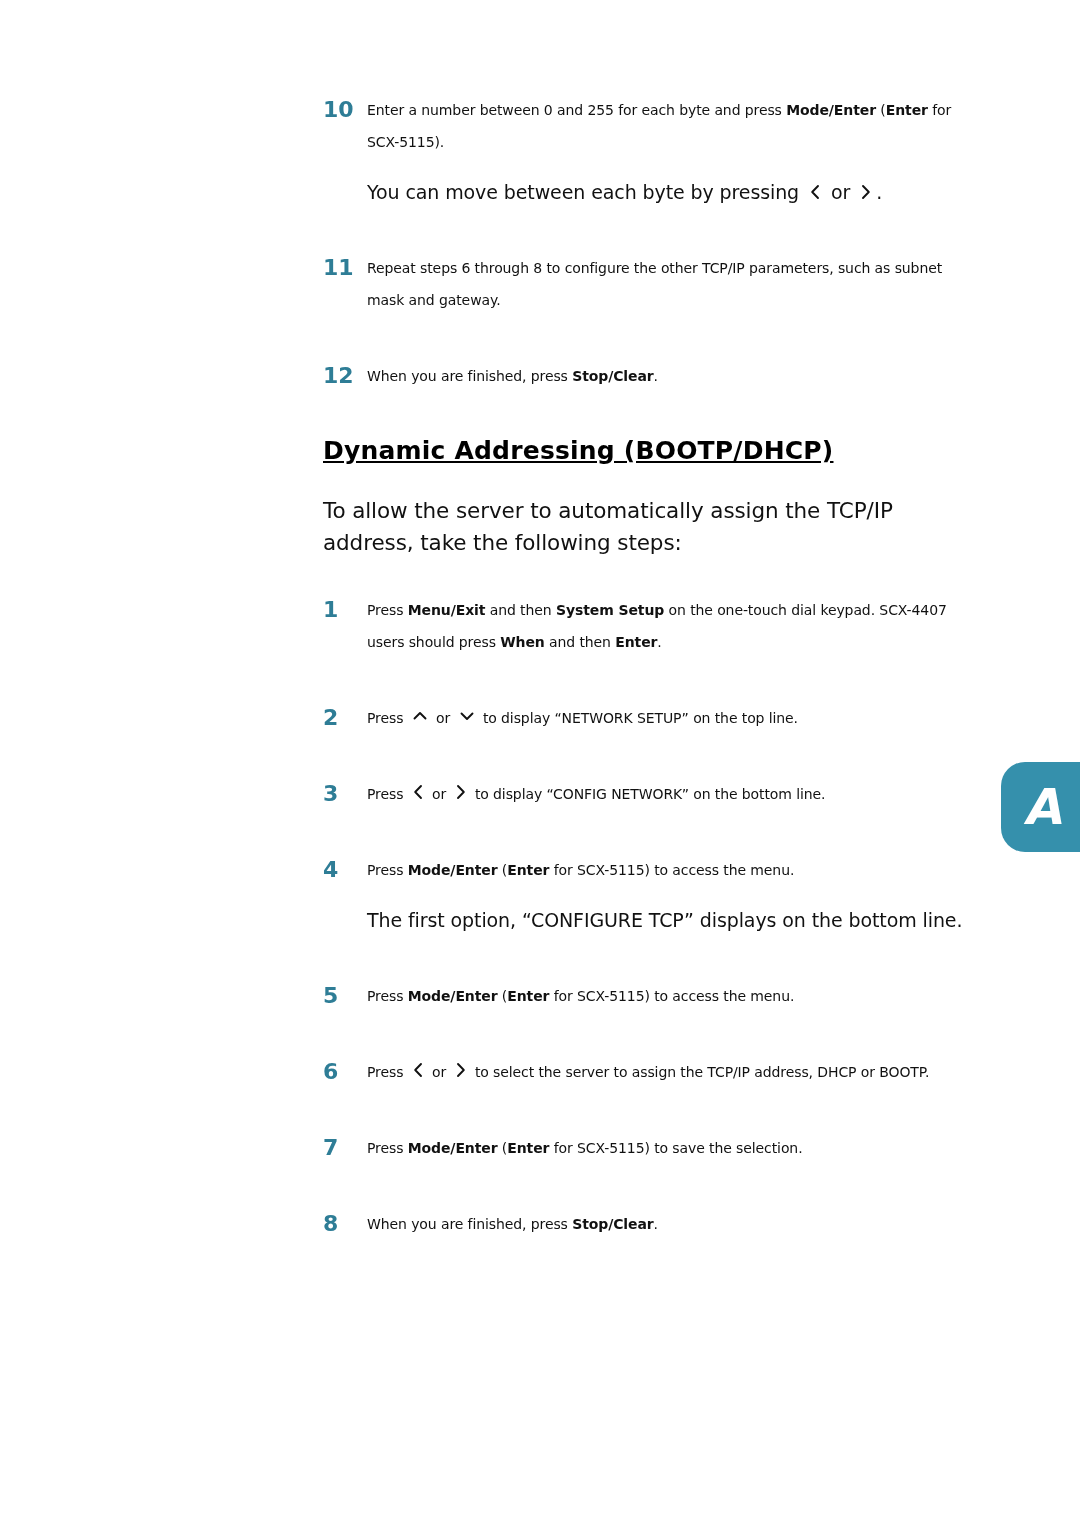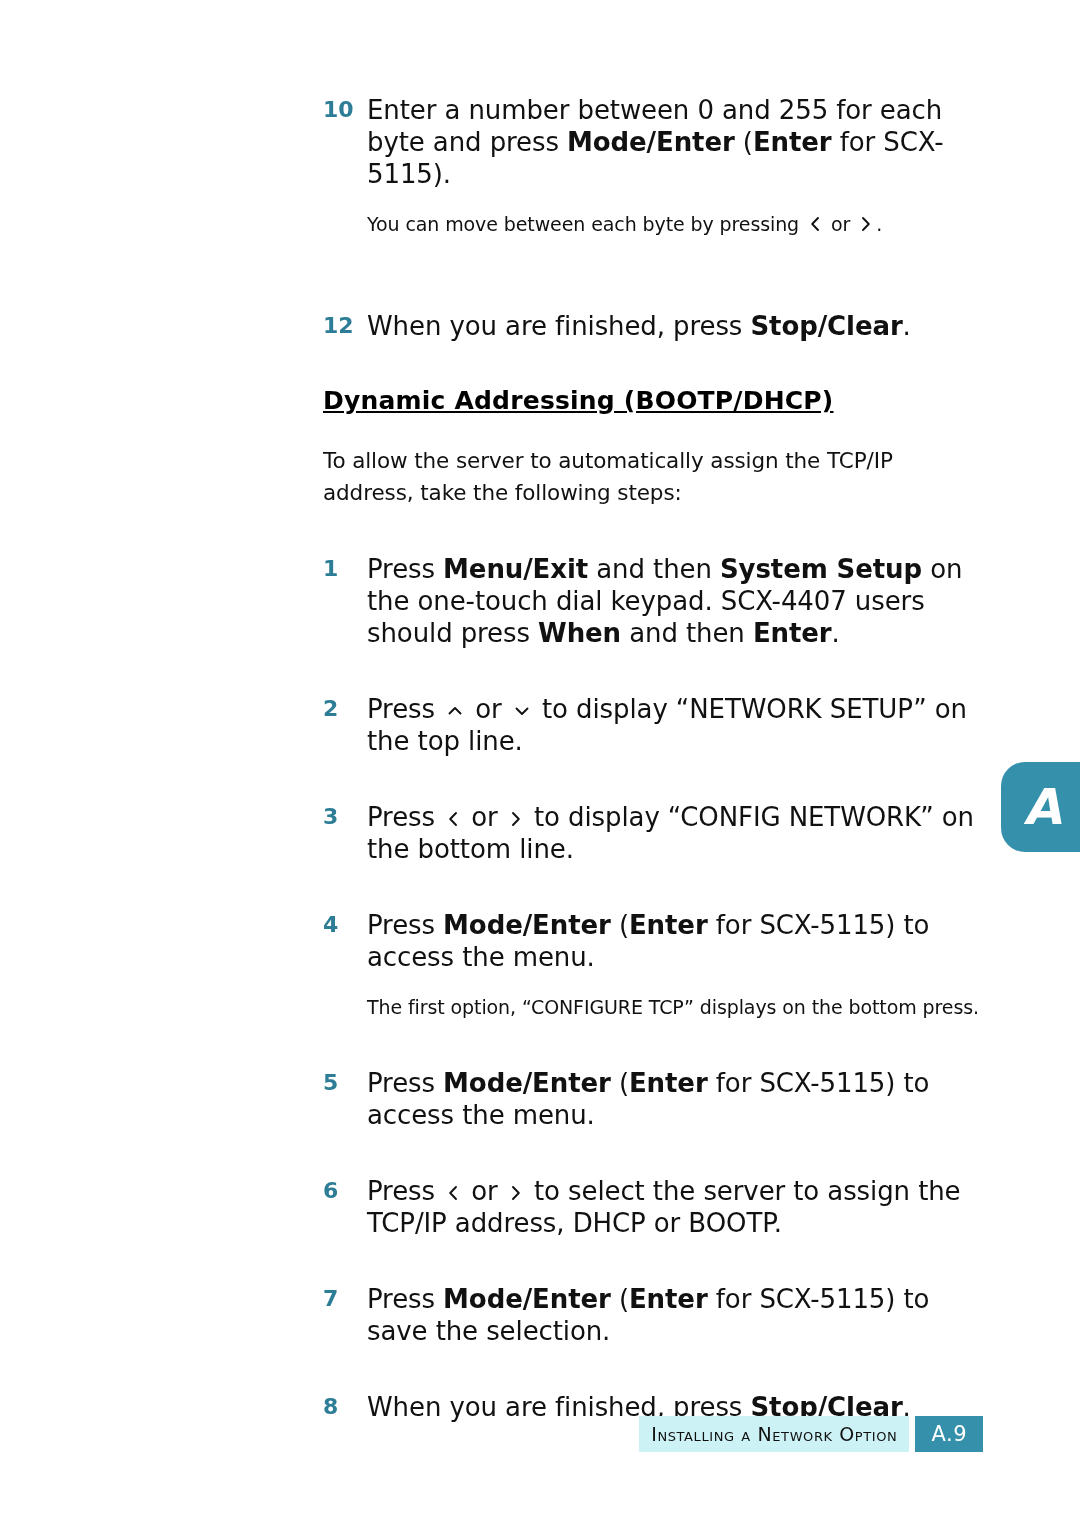--- a/index.html
+++ b/index.html
@@ -37,21 +37,21 @@
     flex: 0 0 auto;
     width: 44px;
     color: #2E7D96;
     font-weight: bold;
     font-size: 22px;
     line-height: 32px;
     text-align: left;
   }
   .step-body {
     flex: 1 1 auto;
-    font-size: 26px;
+    font-size: 14px;
     line-height: 32px;
     letter-spacing: -0.1px;
   }
   .step-body b { font-weight: bold; }
 
   
   .cont {
     display: flex;
     margin-bottom: 18px;
   }
@@ -78,21 +78,21 @@
     margin: 0 0 30px 0;
     color: #000000;
     text-decoration: underline;
   }
 
   
   .para {
     font-size: 21.5px;
     line-height: 32px;
     letter-spacing: -0.1px;
-    margin: 0 0 32px 0;
+    margin: 0 0 23px 0;
   }
 
   
   .chev {
     display: inline-block;
     vertical-align: baseline;
     padding: 0 4px;
     font-size: 20px;
     line-height: 1;
   }
@@ -168,20 +168,24 @@
       <div class="spacer"></div>
       <div class="cont-body"><span>You can move between each byte by pressing </span><span class="chev"><svg width="12" height="16" viewBox="0 0 12 16">
               <path d="M9 2 L3.2 8 L9 14" fill="none" stroke="#111" stroke-width="1.9" stroke-linecap="round" stroke-linejoin="round"></path>
             </svg></span><span> or </span><span class="chev"><svg width="12" height="16" viewBox="0 0 12 16">
               <path d="M3 2 L8.8 8 L3 14" fill="none" stroke="#111" stroke-width="1.9" stroke-linecap="round" stroke-linejoin="round"></path>
             </svg></span><span>.</span></div>
     </div>
 
     <div class="gap-md"></div>
 
+    <div class="step">
+      <div class="step-num">11</div>
+      <div class="step-body">Repeat steps 6 through 8 to configure the other TCP/IP parameters, such as subnet mask and gateway.</div>
+    </div>
 
     <div class="gap-md"></div>
 
     <div class="step">
       <div class="step-num">12</div>
       <div class="step-body"><span>When you are finished, press </span><b>Stop/Clear</b><span>.</span></div>
     </div>
 
     <div class="gap-md"></div>
 
@@ -220,21 +224,21 @@
 
     <div class="gap-md"></div>
 
     <div class="step">
       <div class="step-num">4</div>
       <div class="step-body"><span>Press </span><b>Mode/Enter</b><span> (</span><b>Enter</b><span> for SCX-5115) to access the menu.</span></div>
     </div>
 
     <div class="cont">
       <div class="spacer"></div>
-      <div class="cont-body">The first option, “CONFIGURE TCP” displays on the bottom press.</div>
+      <div class="cont-body">The first option, “CONFIGURE TCP” displays on the bottom line.</div>
     </div>
 
     <div class="gap-md"></div>
 
     <div class="step">
       <div class="step-num">5</div>
       <div class="step-body"><span>Press </span><b>Mode/Enter</b><span> (</span><b>Enter</b><span> for SCX-5115) to access the menu.</span></div>
     </div>
 
     <div class="gap-md"></div>
@@ -261,18 +265,14 @@
       <div class="step-num">8</div>
       <div class="step-body"><span>When you are finished, press </span><b>Stop/Clear</b><span>.</span></div>
     </div>
 
   </div>
 
   <div class="tab">
     <span class="tab-letter">A</span>
   </div>
 
-  <div class="footer">
-    <div class="footer-title">Installing a Network Option</div>
-    <div class="footer-page">A.9</div>
-  </div>
 
 </div>
 
 </body></html>

